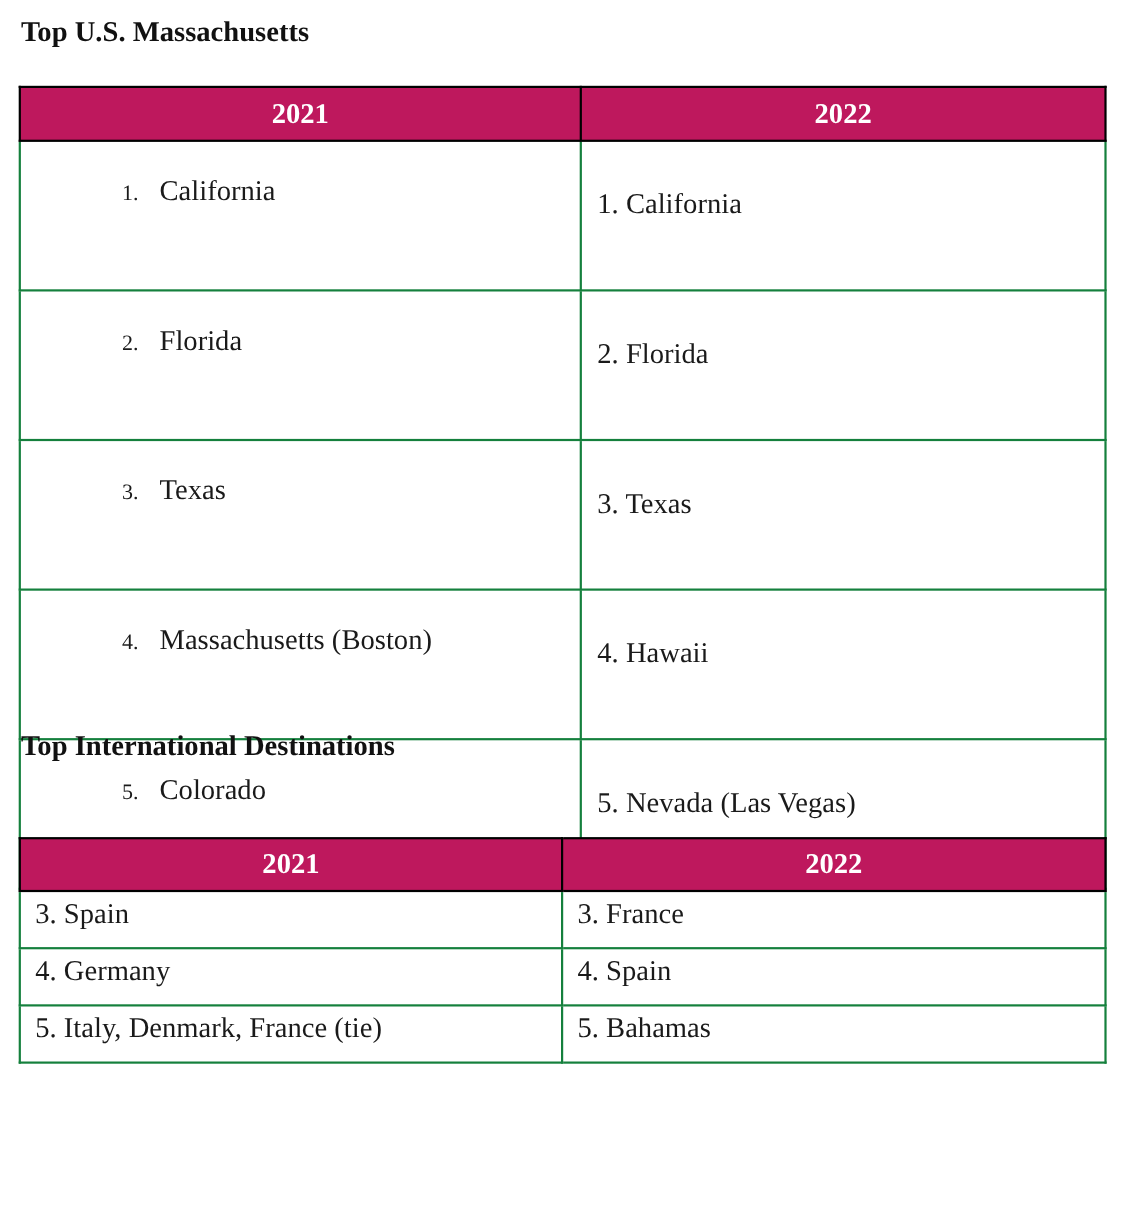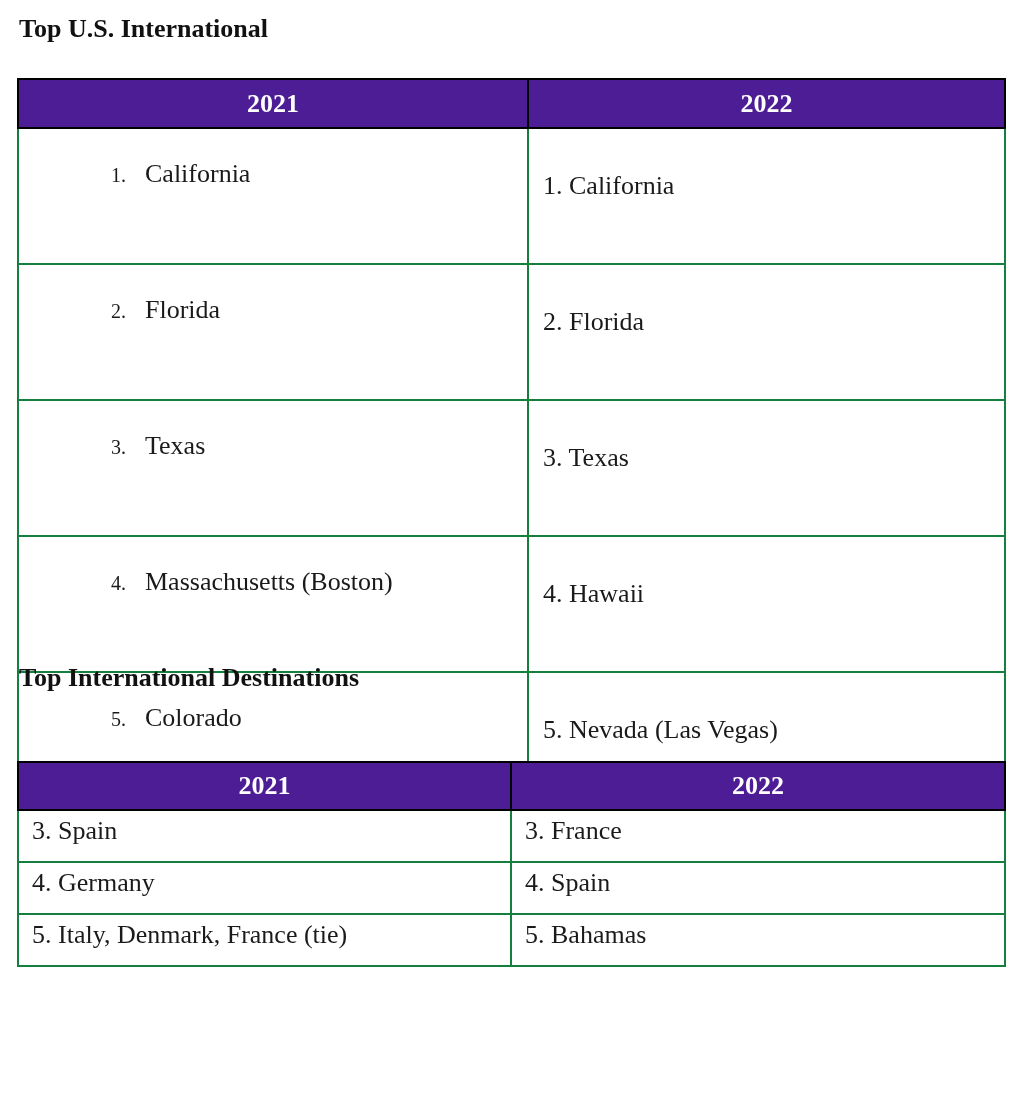--- a/index.html
+++ b/index.html
@@ -23,21 +23,21 @@
       margin: 0;
       color: #111;
     }
     table {
       position: absolute;
       left: 17px;
       border-collapse: collapse;
       table-layout: fixed;
     }
     th {
-      background: #4c1d95;
+      background: #be185d;
       color: #ffffff;
       font-weight: bold;
       font-size: 26px;
       text-align: center;
       padding: 0;
       border: 2px solid #000;
     }
     td {
       border: 2px solid #15803d;
       padding: 0;
@@ -76,21 +76,21 @@
       line-height: 44px;
       height: 32px;
     }
     #intl-table td .line { display: block; line-height: 44px; }
     #intl-table td .line:first-child { margin-top: -8px; }
     #intl-table tr.two-line td { height: 76px; }
   </style>
 </head>
 <body>
 
-<h2 id="us-title" class="section-title">Top U.S. International</h2>
+<h2 id="us-title" class="section-title">Top U.S. Massachusetts</h2>
 
 <table id="us-table">
   <colgroup>
       <col class="c1">
       <col class="c2">
     </colgroup>
   <thead>
     <tr>
       <th>2021</th>
       <th>2022</th>

